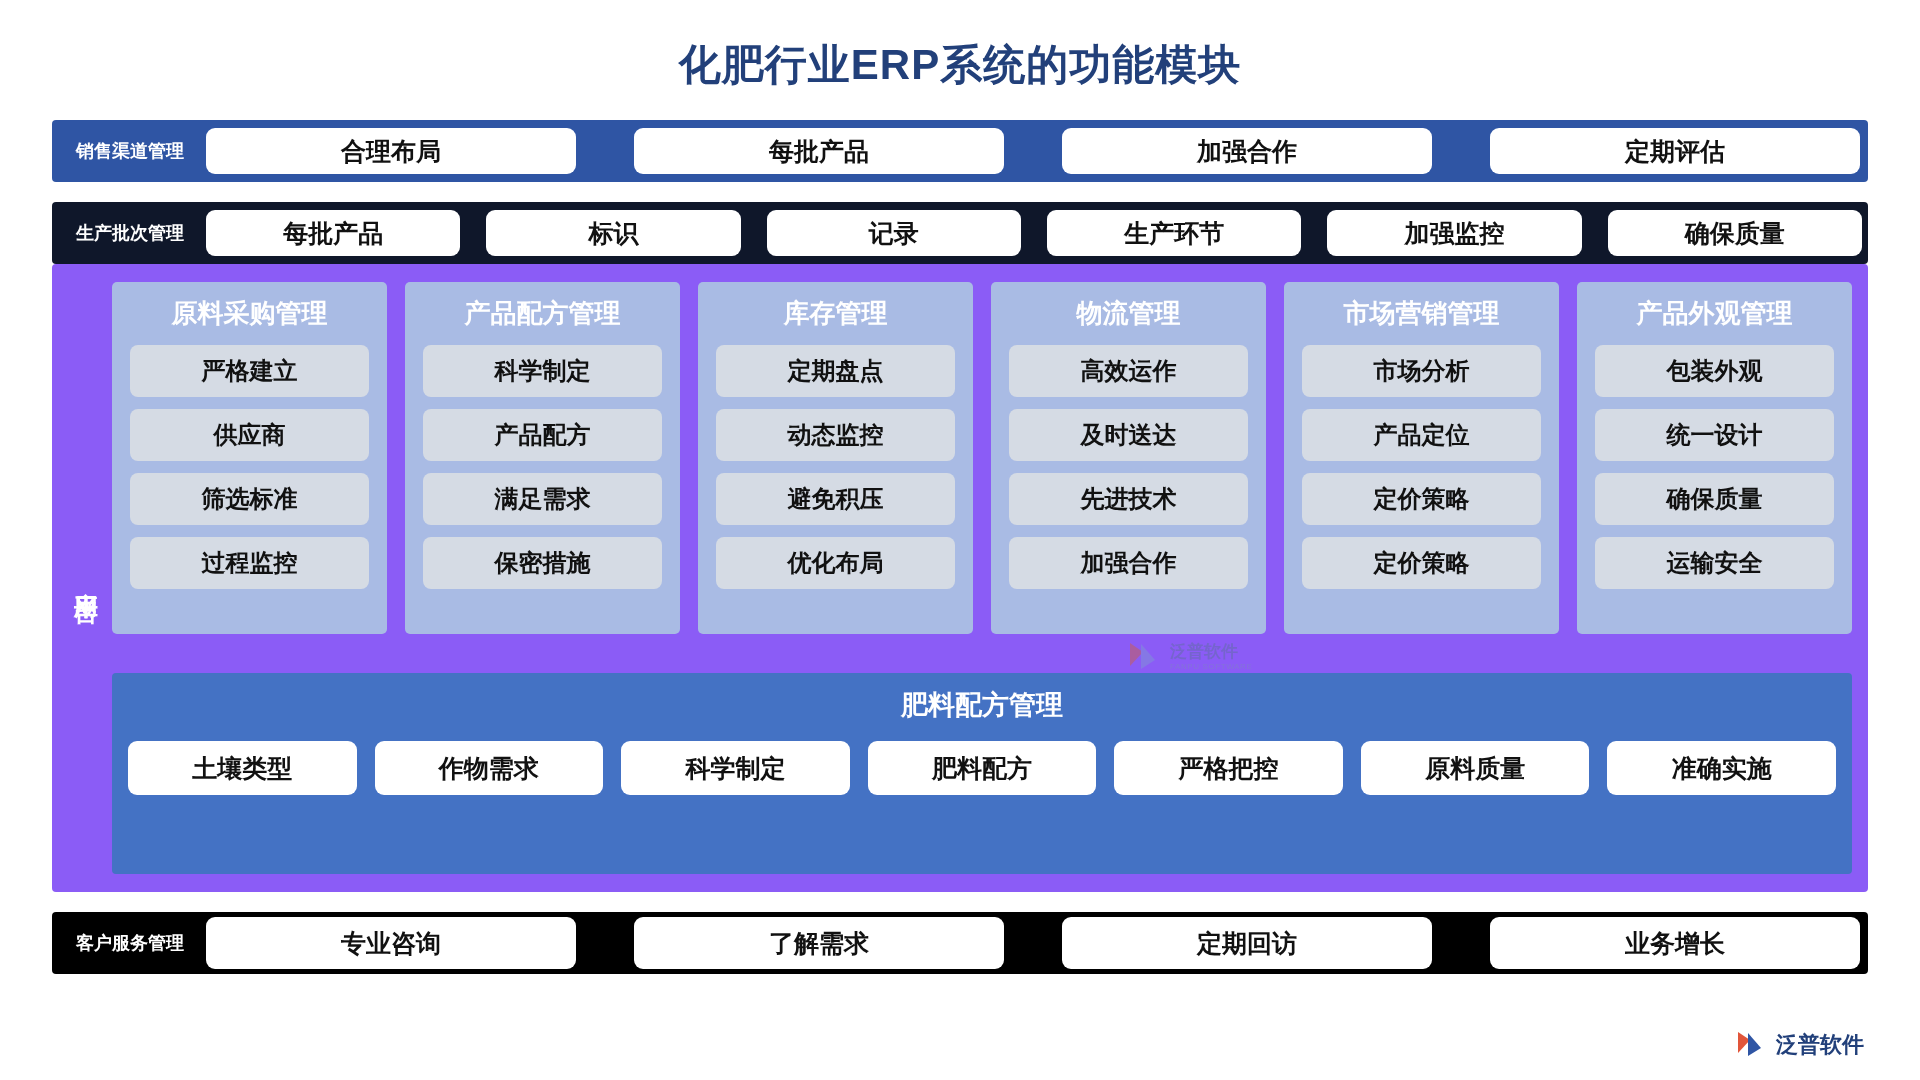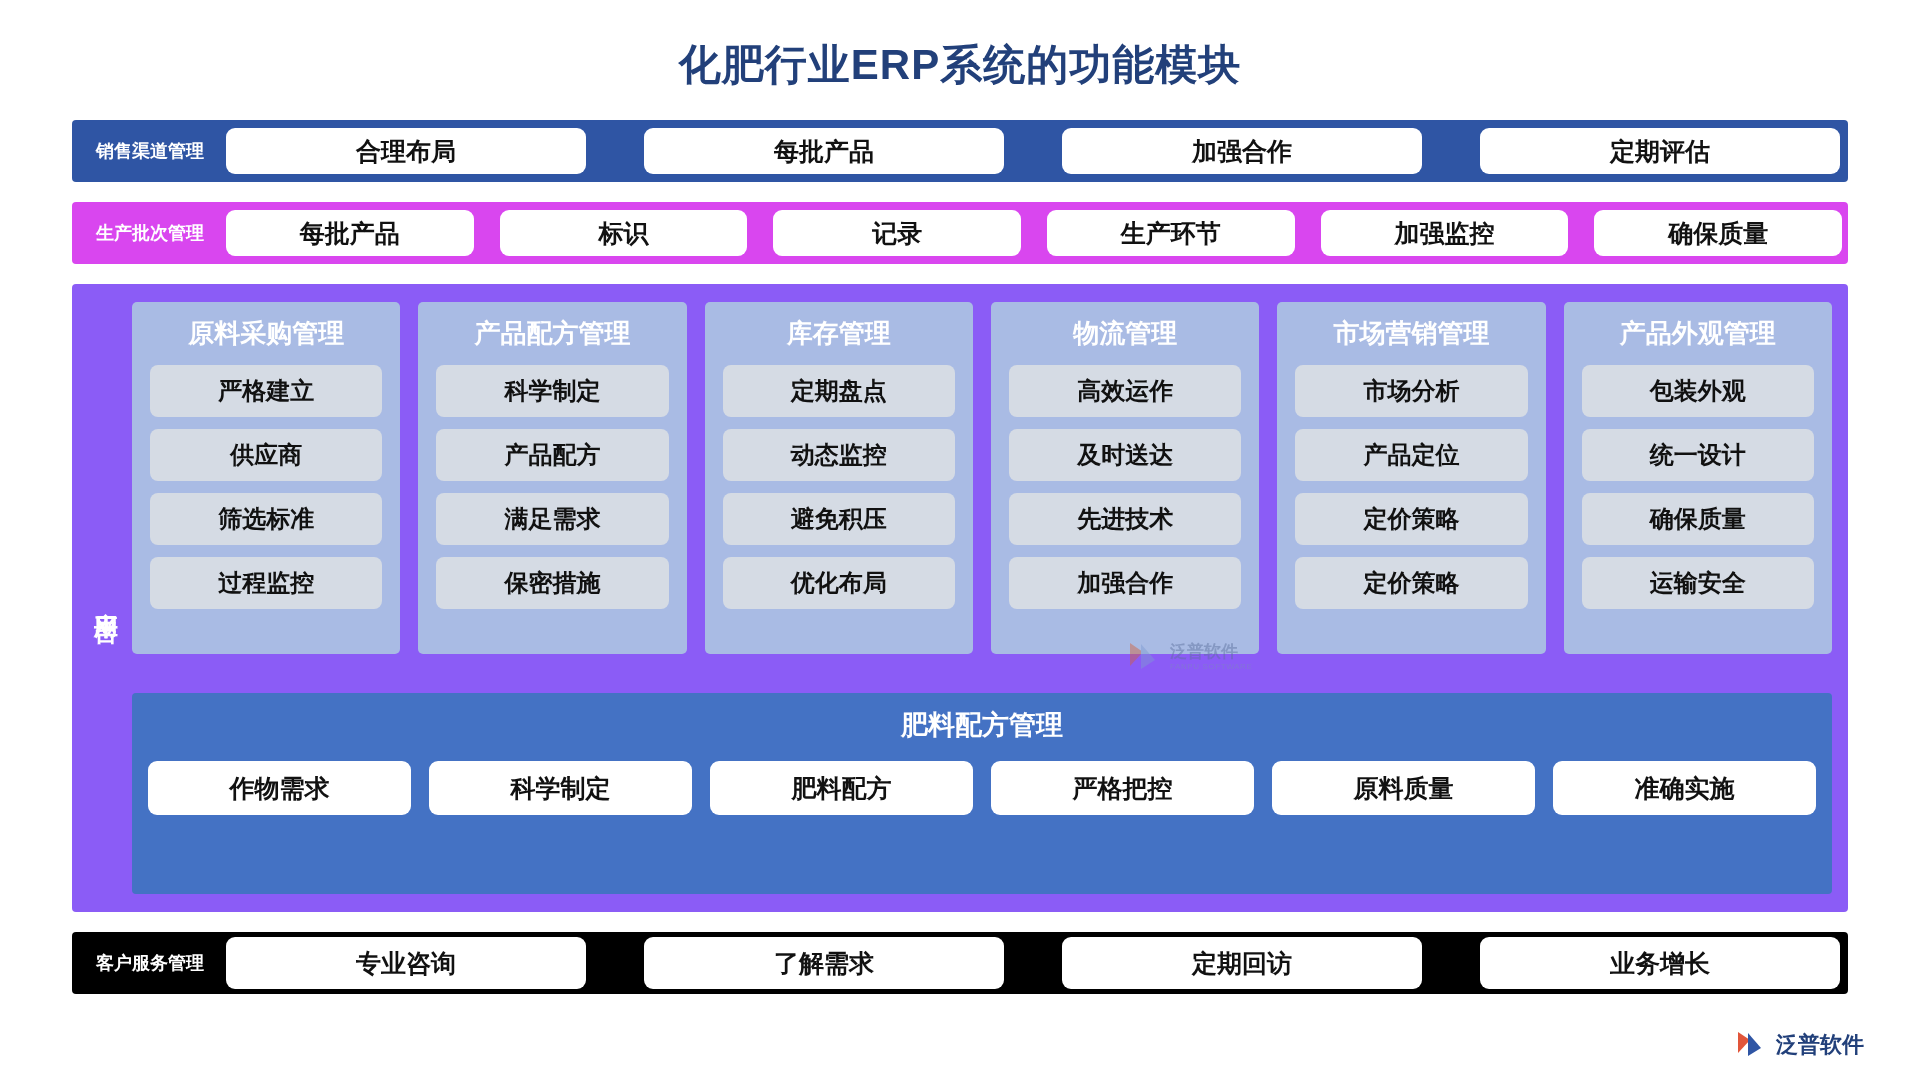--- a/index.html
+++ b/index.html
@@ -6,21 +6,21 @@
   body{
     width:1920px;height:1080px;
     background:#ffffff;
     font-family:"Liberation Sans","DejaVu Sans",sans-serif;
     overflow:hidden;
     position:relative;
   }
   .page{
     position:relative;width:1920px;height:1080px;
     box-sizing:border-box;
-    padding:0 72px;
+    padding:0 52px;
   }
   
   .title{
     text-align:center;
     color:#22407a;
     font-size:42px;
     font-weight:bold;
     letter-spacing:1px;
     line-height:1;
     padding-top:44px;
@@ -67,23 +67,22 @@
   .row-sales{
     background:#2f55a4;
     height:62px;
     margin-bottom:20px;
   }
   .row-sales .band-items{ gap:58px; padding-right:8px;}
   .row-sales .pill{ height:46px; flex:1 1 0; }
 
   
   .row-batch{
-    background:#d946ef;
+    background:#0f172a;
     height:62px;
-    margin-bottom:20px;
   }
   .row-batch .band-label{ color:#ffffff; }
   .row-batch .band-items{ gap:26px; padding-right:6px;}
   .row-batch .pill{ height:46px; flex:1 1 0; }
 
   
   .platform{
     background:#8b5cf6;
     border-radius:4px;
     display:flex;
@@ -333,20 +332,21 @@
             <div class="chip">确保质量</div>
             <div class="chip">运输安全</div>
           </div>
         </div>
 
       </div>
 
       <div class="formula">
         <div class="formula-title">肥料配方管理</div>
         <div class="formula-items">
+          <div class="pill">土壤类型</div>
           <div class="pill">作物需求</div>
           <div class="pill">科学制定</div>
           <div class="pill">肥料配方</div>
           <div class="pill">严格把控</div>
           <div class="pill">原料质量</div>
           <div class="pill">准确实施</div>
         </div>
       </div>
 
     </div>

